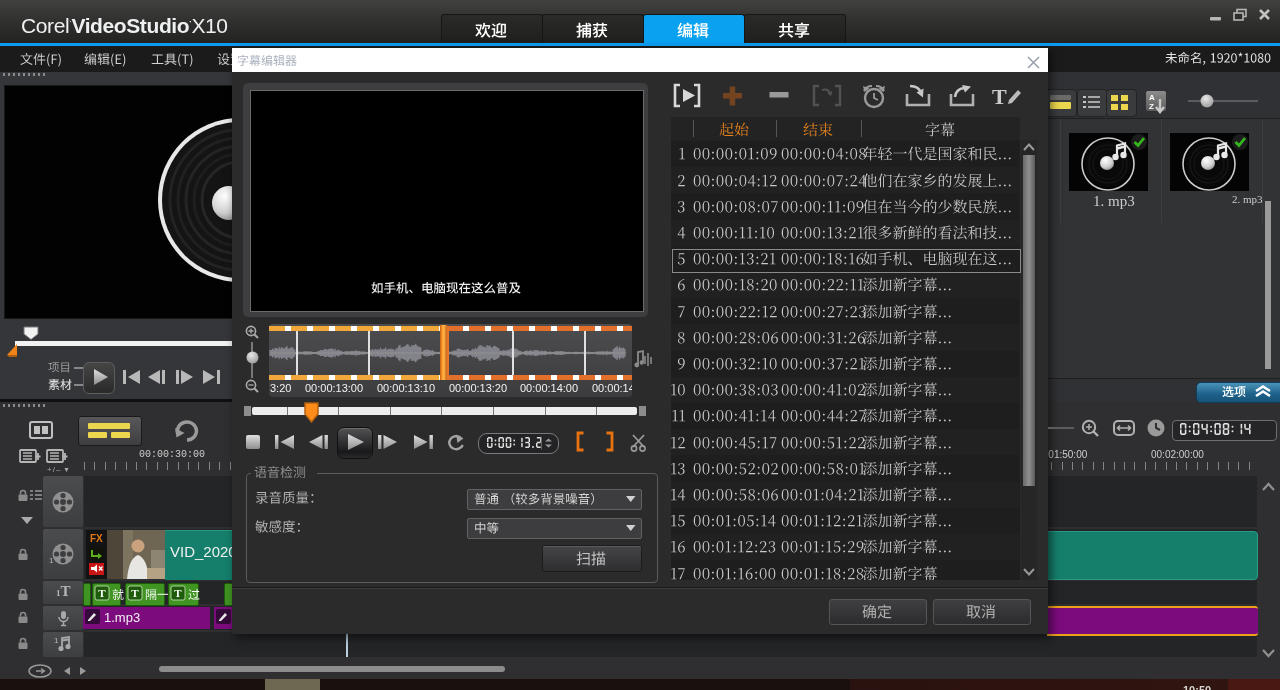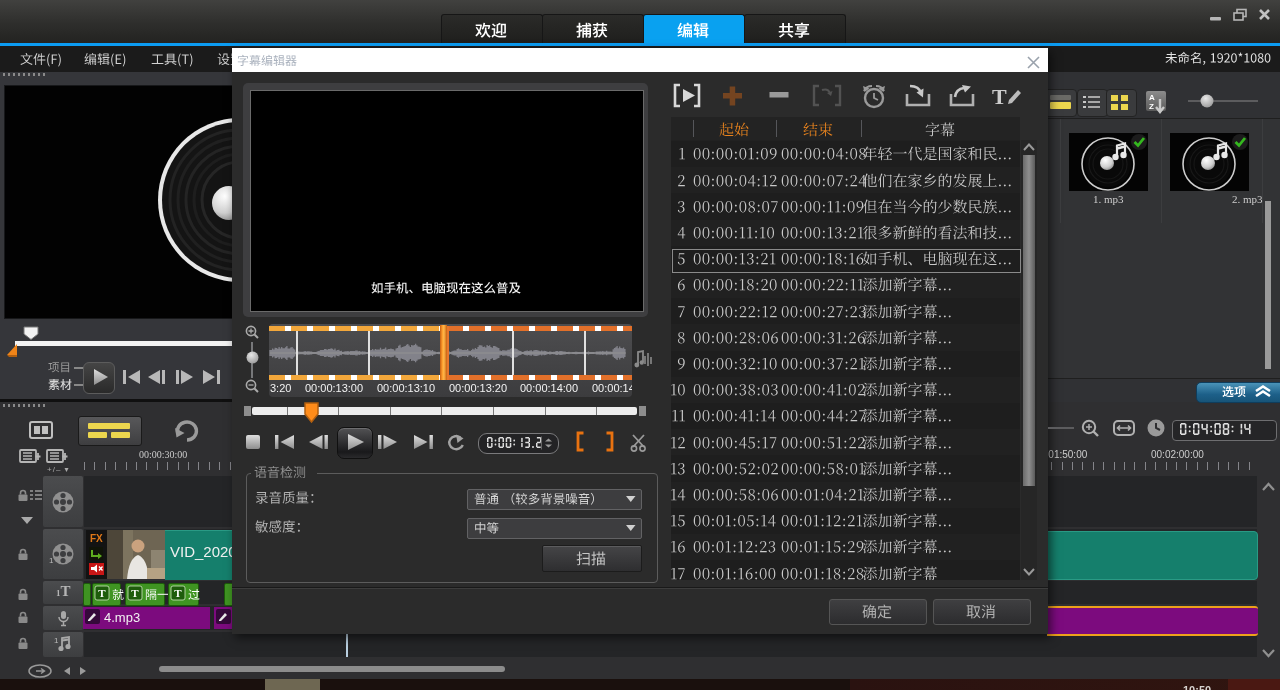--- a/index.html
+++ b/index.html
@@ -146,20 +146,21 @@
         <path id="g140" d="M6.2 -7.7Q7.9 -6.9 9.1 -6.1Q10.3 -5.3 11.1 -4.6Q11.9 -3.9 12.4 -3.4Q12.9 -2.8 13.1 -2.4Q13.2 -1.9 13.2 -1.7Q13.2 -1.4 13 -1.4Q12.8 -1.3 12.5 -1.5Q12.2 -2 11.6 -2.7Q11.1 -3.3 10.4 -4Q9.7 -4.6 8.9 -5.3Q8.2 -5.9 7.4 -6.5Q6.7 -7.1 6 -7.6ZM8 -12.5Q8.8 -12.2 9.3 -11.9Q9.8 -11.6 10 -11.2Q10.2 -10.9 10.3 -10.6Q10.3 -10.3 10.2 -10.1Q10 -9.9 9.8 -9.8Q9.6 -9.8 9.4 -10Q9.3 -10.4 9.1 -10.8Q8.8 -11.3 8.5 -11.7Q8.2 -12.1 7.8 -12.4ZM12.2 -9.4Q11.8 -7.4 10.9 -5.8Q10 -4.3 8.6 -3.1Q7.1 -1.9 4.9 -1.1L4.8 -1.3Q6.7 -2.2 8 -3.4Q9.3 -4.6 10 -6.1Q10.8 -7.6 11.1 -9.4ZM13 -10.4Q13 -10.4 13.2 -10.3Q13.3 -10.2 13.5 -10Q13.7 -9.9 13.9 -9.7Q14.1 -9.5 14.3 -9.3Q14.3 -9.1 13.9 -9.1H5.1L5 -9.6H12.3ZM3.3 -2.2Q3.5 -2.2 3.6 -2.1Q3.7 -2.1 3.9 -1.9Q4.5 -1.2 5.4 -0.9Q6.2 -0.5 7.2 -0.3Q8.3 -0.2 9.7 -0.2Q10.9 -0.2 12.1 -0.2Q13.2 -0.2 14.5 -0.3V-0.1Q14.2 0 14 0.2Q13.8 0.4 13.8 0.8Q13.1 0.8 12.4 0.8Q11.7 0.8 10.9 0.8Q10.2 0.8 9.4 0.8Q7.9 0.8 6.9 0.6Q5.9 0.3 5.1 -0.2Q4.3 -0.7 3.6 -1.5Q3.4 -1.8 3.2 -1.5Q3 -1.3 2.7 -0.9Q2.4 -0.5 2 -0.1Q1.7 0.3 1.5 0.7Q1.5 0.9 1.4 1.1L0.5 -0.1Q0.8 -0.3 1.3 -0.7Q1.7 -1 2.1 -1.4Q2.5 -1.7 2.9 -1.9Q3.2 -2.2 3.3 -2.2ZM1.5 -12.3Q2.4 -11.9 3 -11.4Q3.5 -11 3.8 -10.5Q4.1 -10.1 4.1 -9.8Q4.2 -9.4 4.1 -9.2Q4 -9 3.8 -8.9Q3.5 -8.9 3.3 -9.1Q3.1 -9.6 2.8 -10.1Q2.5 -10.7 2.1 -11.2Q1.7 -11.8 1.3 -12.2ZM3.7 -2 2.8 -1.5V-7.1H0.7L0.6 -7.5H2.6L3.1 -8.3L4.4 -7.2Q4.3 -7.1 4.2 -7.1Q4 -7 3.7 -6.9Z"></path>
         <path id="g141" d="M1.7 -12.5Q2.6 -12.3 3.1 -12.1Q3.6 -11.9 3.8 -11.6Q4.1 -11.3 4.1 -11Q4.2 -10.8 4.1 -10.6Q4 -10.4 3.8 -10.3Q3.6 -10.3 3.3 -10.4Q3.2 -10.7 2.9 -11.1Q2.6 -11.5 2.3 -11.8Q1.9 -12.1 1.6 -12.3ZM0.7 -9.1Q1.5 -9 2 -8.8Q2.4 -8.6 2.7 -8.3Q2.9 -8 2.9 -7.8Q3 -7.5 2.9 -7.3Q2.8 -7.1 2.6 -7.1Q2.4 -7 2.1 -7.2Q1.9 -7.7 1.5 -8.2Q1 -8.7 0.6 -9ZM1.4 -3.1Q1.5 -3.1 1.6 -3.2Q1.7 -3.2 1.8 -3.4Q1.9 -3.6 1.9 -3.7Q2 -3.9 2.1 -4.2Q2.3 -4.5 2.5 -5.2Q2.8 -5.8 3.3 -6.9Q3.7 -8 4.4 -9.8L4.7 -9.7Q4.5 -9.2 4.3 -8.5Q4.1 -7.8 3.8 -7Q3.6 -6.3 3.4 -5.7Q3.2 -5 3 -4.5Q2.9 -4 2.8 -3.8Q2.7 -3.5 2.7 -3.1Q2.6 -2.8 2.6 -2.5Q2.6 -2.3 2.7 -2Q2.7 -1.7 2.8 -1.4Q2.9 -1.1 2.9 -0.8Q3 -0.4 3 0.1Q3 0.6 2.7 0.8Q2.5 1.1 2.2 1.1Q1.9 1.1 1.8 0.9Q1.7 0.7 1.7 0.4Q1.8 -0.4 1.8 -1Q1.8 -1.7 1.7 -2.1Q1.6 -2.5 1.5 -2.6Q1.3 -2.7 1.2 -2.7Q1 -2.8 0.7 -2.8V-3.1Q0.7 -3.1 0.9 -3.1Q1 -3.1 1.2 -3.1Q1.3 -3.1 1.4 -3.1ZM4.6 -8.5H12.4L13.1 -9.4Q13.1 -9.4 13.3 -9.3Q13.4 -9.2 13.6 -9Q13.8 -8.8 14 -8.6Q14.2 -8.5 14.4 -8.3Q14.4 -8 14 -8H4.7ZM4.9 -11.4H11.5L12.2 -12.3Q12.2 -12.3 12.3 -12.2Q12.5 -12.1 12.7 -11.9Q12.9 -11.8 13.1 -11.6Q13.3 -11.4 13.5 -11.2Q13.4 -11 13.1 -11H5ZM10 -8.5Q10.5 -7.7 11.3 -7Q12 -6.3 12.9 -5.8Q13.8 -5.3 14.6 -5L14.6 -4.8Q14.3 -4.8 14.1 -4.6Q13.9 -4.4 13.8 -4Q13 -4.4 12.2 -5.1Q11.5 -5.7 10.9 -6.5Q10.2 -7.4 9.8 -8.3ZM8.1 -11.4H9.3Q9 -9.6 8.3 -8.1Q7.6 -6.7 6.4 -5.6Q5.2 -4.5 3.3 -3.7L3.2 -3.9Q4.8 -4.8 5.8 -5.9Q6.8 -7 7.4 -8.4Q7.9 -9.8 8.1 -11.4ZM6.2 -4.2 6.5 -4.1Q6.6 -3.2 6.4 -2.6Q6.3 -2 6.1 -1.6Q5.9 -1.2 5.6 -1Q5.3 -0.8 5 -0.8Q4.7 -0.8 4.6 -0.9Q4.4 -0.9 4.3 -1.1Q4.3 -1.3 4.5 -1.5Q5.1 -1.8 5.6 -2.5Q6.1 -3.1 6.2 -4.2ZM9.9 -4Q10.5 -3.5 10.8 -3Q11.2 -2.6 11.3 -2.1Q11.4 -1.7 11.4 -1.4Q11.3 -1 11.2 -0.8Q11 -0.6 10.8 -0.6Q10.6 -0.6 10.4 -0.8Q10.4 -1.3 10.3 -1.9Q10.2 -2.5 10 -3Q9.9 -3.5 9.6 -3.9ZM11.6 -4.3Q12.5 -3.8 13.1 -3.3Q13.7 -2.8 13.9 -2.4Q14.2 -1.9 14.3 -1.5Q14.3 -1.1 14.2 -0.9Q14.1 -0.6 13.8 -0.6Q13.6 -0.5 13.3 -0.7Q13.3 -1.3 13 -1.9Q12.7 -2.6 12.3 -3.2Q11.9 -3.7 11.4 -4.2ZM7.9 -6 9.3 -5.8Q9.3 -5.5 8.8 -5.5V-0.3Q8.8 0.1 8.7 0.4Q8.6 0.7 8.3 0.9Q8 1.1 7.3 1.1Q7.2 0.9 7.2 0.7Q7.1 0.6 6.9 0.4Q6.8 0.3 6.5 0.2Q6.2 0.2 5.7 0.1V-0.2Q5.7 -0.2 5.9 -0.1Q6.1 -0.1 6.5 -0.1Q6.8 -0.1 7.1 -0.1Q7.4 0 7.5 0Q7.7 0 7.8 -0.1Q7.9 -0.2 7.9 -0.3Z"></path>
         <path id="g142" d="M9.3 -1.1H13.1V-0.7H9.3ZM12.6 -10H12.4L13 -10.7L14.3 -9.7Q14.2 -9.6 14 -9.5Q13.8 -9.4 13.6 -9.4V0.2Q13.6 0.3 13.4 0.4Q13.3 0.5 13.1 0.5Q12.9 0.6 12.7 0.6H12.6ZM0.8 -9.3H6.8V-8.9H0.9ZM3.2 -12.5 4.8 -12.4Q4.8 -12.2 4.7 -12.1Q4.6 -12 4.3 -11.9Q4.3 -10.7 4.2 -9.3Q4.2 -8 4 -6.6Q3.9 -5.2 3.5 -3.8Q3.1 -2.5 2.4 -1.2Q1.7 0 0.6 1.1L0.4 0.9Q1.5 -0.5 2.1 -2.2Q2.7 -3.8 2.9 -5.6Q3.2 -7.4 3.2 -9.1Q3.2 -10.9 3.2 -12.5ZM6.4 -9.3H6.2L6.8 -10L8 -9Q7.8 -8.8 7.3 -8.7Q7.3 -6.8 7.2 -5.3Q7.1 -3.8 7 -2.6Q6.9 -1.5 6.7 -0.8Q6.5 -0.1 6.3 0.2Q5.9 0.6 5.5 0.7Q5.1 0.9 4.6 0.9Q4.6 0.7 4.5 0.5Q4.5 0.3 4.3 0.2Q4.2 0 3.8 -0.1Q3.4 -0.2 2.9 -0.3L2.9 -0.5Q3.3 -0.5 3.7 -0.5Q4 -0.4 4.4 -0.4Q4.7 -0.4 4.9 -0.4Q5.1 -0.4 5.3 -0.4Q5.4 -0.5 5.5 -0.6Q5.8 -0.9 5.9 -2Q6.1 -3.1 6.2 -5Q6.3 -6.8 6.4 -9.3ZM8.9 -10V-10.5L9.9 -10H13.2V-9.6H9.8V0.4Q9.8 0.5 9.7 0.6Q9.6 0.7 9.4 0.7Q9.3 0.8 9 0.8H8.9Z"></path>
         <path id="g143" d="M7.3 -3.4H13.3V-2.5H7.3ZM7.4 -6.1H13.3V-5.2H7.4ZM7.4 -8.8H13.3V-7.8H7.4ZM9.7 -8.3H10.7V0.7H9.7ZM12.8 -8.8H13.9V-0.2Q13.9 0.3 13.8 0.5Q13.7 0.8 13.4 0.9Q13.1 1 12.6 1Q12.2 1.1 11.5 1.1Q11.4 0.9 11.4 0.6Q11.3 0.3 11.2 0.1Q11.7 0.1 12.1 0.1Q12.5 0.1 12.6 0.1Q12.8 0.1 12.8 -0.2ZM6.7 -8.8H7.7V-4.8Q7.7 -4.1 7.6 -3.3Q7.6 -2.5 7.4 -1.7Q7.2 -0.9 6.8 -0.1Q6.5 0.6 5.9 1.2Q5.8 1.1 5.6 1Q5.5 0.9 5.3 0.8Q5.2 0.7 5 0.6Q5.8 -0.2 6.1 -1.1Q6.4 -2 6.5 -3Q6.7 -3.9 6.7 -4.8ZM8.3 -12.6 9.3 -12.4Q8.7 -10.8 7.8 -9.4Q6.9 -8 5.9 -7.1Q5.8 -7.2 5.7 -7.3Q5.6 -7.5 5.5 -7.7Q5.3 -7.8 5.2 -7.9Q6.2 -8.8 7 -10Q7.8 -11.3 8.3 -12.6ZM8.3 -11.3H11.7V-10.4H7.8ZM11.5 -11.3H11.7L11.9 -11.4L12.6 -10.9Q12.4 -10.4 12 -9.9Q11.7 -9.4 11.3 -9Q10.9 -8.5 10.6 -8.2Q10.5 -8.3 10.2 -8.4Q10 -8.6 9.9 -8.7Q10.2 -9 10.5 -9.4Q10.8 -9.9 11 -10.3Q11.3 -10.8 11.5 -11.1ZM0.8 -11.8H5.9V-10.8H0.8ZM2.3 -7.2H5.4V-0.7H2.3V-1.7H4.5V-6.2H2.3ZM2.7 -11.3 3.8 -11.1Q3.5 -9.7 3.1 -8.3Q2.8 -7 2.2 -5.8Q1.7 -4.6 1.1 -3.7Q1 -3.9 0.9 -4.1Q0.8 -4.3 0.7 -4.5Q0.6 -4.8 0.5 -4.9Q1.4 -6.1 1.9 -7.8Q2.4 -9.4 2.7 -11.3ZM1.8 -7.2H2.8V0.5H1.8Z"></path>
         <path id="g144" d="M3.2 -8H11.9V-6.9H3.2ZM7.5 -4.4H12.5V-3.4H7.5ZM6.9 -7.5H8.1V0.1L6.9 0ZM3.4 -5.7 4.5 -5.6Q4.2 -3.3 3.5 -1.6Q2.7 0.1 1.5 1.2Q1.4 1.1 1.2 1Q1 0.8 0.9 0.7Q0.7 0.6 0.5 0.5Q1.8 -0.5 2.5 -2.1Q3.1 -3.6 3.4 -5.7ZM4.1 -3.8Q4.5 -2.6 5.1 -1.9Q5.7 -1.2 6.6 -0.8Q7.4 -0.4 8.4 -0.3Q9.4 -0.2 10.5 -0.2Q10.7 -0.2 11.1 -0.2Q11.4 -0.2 11.9 -0.2Q12.4 -0.2 12.9 -0.2Q13.4 -0.2 13.8 -0.2Q14.2 -0.2 14.4 -0.2Q14.3 0 14.2 0.2Q14.1 0.4 14.1 0.6Q14 0.8 14 1H13.2H10.5Q9.1 1 8 0.8Q6.9 0.6 6 0.1Q5 -0.3 4.3 -1.2Q3.6 -2 3.2 -3.4ZM1.2 -10.9H13.8V-7.6H12.6V-9.8H2.3V-7.6H1.2ZM6.4 -12.4 7.5 -12.7Q7.8 -12.3 8 -11.8Q8.3 -11.2 8.4 -10.9L7.2 -10.5Q7.1 -10.9 6.9 -11.4Q6.7 -11.9 6.4 -12.4Z"></path>
         <path id="g145" d="M7.6 -10.9H13.2V-9.8H7.6ZM12.9 -10.9H13L13.2 -11L13.9 -10.8Q13.6 -7.8 12.7 -5.5Q11.9 -3.1 10.7 -1.5Q9.4 0.2 7.9 1.2Q7.8 1 7.6 0.7Q7.4 0.5 7.2 0.4Q8.6 -0.5 9.7 -2.1Q10.9 -3.7 11.7 -5.8Q12.5 -8 12.9 -10.7ZM9.3 -10.1Q9.6 -7.8 10.3 -5.8Q10.9 -3.8 12 -2.2Q13 -0.7 14.5 0.2Q14.4 0.3 14.2 0.5Q14.1 0.6 13.9 0.8Q13.8 0.9 13.7 1.1Q12.2 0.1 11.1 -1.6Q10 -3.2 9.4 -5.3Q8.7 -7.5 8.3 -10ZM0.7 -11.9H7.5V-10.9H0.7ZM2.3 -8.8H6.1V-7.8H2.3ZM2.3 -5.6H6.1V-4.6H2.3ZM1.7 -11.3H2.8V-1.7L1.7 -1.6ZM0.6 -2Q1.5 -2.1 2.6 -2.3Q3.8 -2.4 5.1 -2.6Q6.4 -2.9 7.7 -3.1L7.8 -2.1Q6.5 -1.9 5.3 -1.6Q4.1 -1.4 2.9 -1.2Q1.8 -1 0.8 -0.9ZM5.3 -11.4H6.4V1.2H5.3Z"></path>
         <path id="g146" d="M6.4 -5.7H12.8V-4.7H6.4ZM6.4 -3.1H12.8V-2.1H6.4ZM12.9 -12.2 14 -11.8Q13.6 -11 13.2 -10.2Q12.7 -9.5 12.3 -8.9L11.4 -9.3Q11.6 -9.7 11.9 -10.2Q12.2 -10.7 12.5 -11.2Q12.8 -11.7 12.9 -12.2ZM5.3 -11.7 6.2 -12.1Q6.5 -11.7 6.9 -11.2Q7.2 -10.7 7.4 -10.2Q7.7 -9.7 7.8 -9.3L6.8 -8.8Q6.7 -9.2 6.4 -9.7Q6.2 -10.2 5.9 -10.7Q5.6 -11.2 5.3 -11.7ZM5.7 -8.3H12.9V-7.3H6.8V1.2H5.7ZM12.3 -8.3H13.4V-0.2Q13.4 0.2 13.3 0.5Q13.2 0.8 12.8 0.9Q12.5 1.1 11.9 1.1Q11.4 1.1 10.5 1.1Q10.5 0.9 10.4 0.6Q10.3 0.3 10.1 0Q10.8 0.1 11.3 0.1Q11.9 0.1 12 0.1Q12.3 0 12.3 -0.2ZM9.1 -12.6H10.2V-7.7H9.1ZM1.3 -11.7 1.9 -12.4Q2.4 -12.2 2.9 -11.9Q3.4 -11.6 3.8 -11.3Q4.3 -11 4.6 -10.7L3.9 -9.8Q3.6 -10.1 3.2 -10.4Q2.7 -10.8 2.2 -11.1Q1.7 -11.4 1.3 -11.7ZM0.6 -7.7 1.2 -8.4Q1.7 -8.2 2.2 -7.9Q2.7 -7.6 3.2 -7.3Q3.6 -7 3.9 -6.7L3.2 -5.9Q3 -6.1 2.5 -6.5Q2.1 -6.8 1.6 -7.1Q1 -7.4 0.6 -7.7ZM1 0.3Q1.4 -0.3 1.9 -1.1Q2.3 -1.9 2.8 -2.8Q3.2 -3.7 3.6 -4.6L4.4 -3.9Q4.1 -3.1 3.7 -2.2Q3.3 -1.3 2.8 -0.5Q2.4 0.3 2 1Z"></path>
       </defs>
     </svg>
     <div class="a" style="left:0;top:0;width:1280px;height:43px;background:linear-gradient(#41413f,#2e2e2c 55%,#232321)"></div>
+    <div class="txt" style="left:21px;top:14px;font-size:21px;color:#eef0f2;letter-spacing:-0.4px"><span style="font-weight:300">Corel<span style="font-size:8px;vertical-align:9px">·</span></span><span style="font-weight:700">VideoStudio<span style="font-size:8px;vertical-align:9px">·</span></span><span style="font-weight:400">X10</span></div>
     <div class="a" style="left:441px;top:14px;width:100px;height:29px;background:linear-gradient(#2b2b29,#1e1e1c);border:1px solid #161616;border-bottom:none;border-radius:3px 3px 0 0"></div>
     <svg class="t" style="left:475.0px;top:18.7px" width="34" height="22.4" viewBox="0 -17.3 34 22.4">
       <g fill="#ffffff">
         <use href="#g0" x="0.0"></use>
         <use href="#g1" x="16.0"></use>
       </g>
     </svg>
     <div class="a" style="left:542px;top:14px;width:100px;height:29px;background:linear-gradient(#2b2b29,#1e1e1c);border:1px solid #161616;border-bottom:none;border-radius:3px 3px 0 0"></div>
     <svg class="t" style="left:576.0px;top:18.7px" width="34" height="22.4" viewBox="0 -17.3 34 22.4">
       <g fill="#ffffff">
@@ -340,21 +341,21 @@
     <svg class="t" style="left:19px;top:448px" width="25" height="17" viewBox="0 0 25 17">
       <rect x="1" y="2" width="16" height="12" rx="1" fill="none" stroke="#b5b5b5" stroke-width="1.8"></rect>
       <path d="M4 5 h9 M4 8 h9 M4 11 h9" stroke="#b5b5b5" stroke-width="1.3"></path>
       <path d="M19 5 v7 M16.5 8.5 h5" stroke="#b5b5b5" stroke-width="1.8"></path>
     </svg>
     <svg class="t" style="left:46px;top:448px" width="25" height="17" viewBox="0 0 25 17">
       <rect x="1" y="2" width="16" height="12" rx="1" fill="none" stroke="#b5b5b5" stroke-width="1.8"></rect>
       <path d="M4 5 h9 M4 8 h9 M4 11 h9" stroke="#b5b5b5" stroke-width="1.3"></path>
       <path d="M19 5 v7 M16.5 8.5 h5" stroke="#b5b5b5" stroke-width="1.8"></path>
     </svg>
-    <div class="txt" style="left:139px;top:449px;font-size:10px;color:#cccccc;font-family:Liberation Serif, serif">00:00:30:00</div>
+    <div class="txt" style="left:139px;top:449px;font-size:10px;color:#cccccc;font-family:Liberation Mono, monospace">00:00:30:00</div>
     <div class="txt" style="left:1040px;top:449px;font-size:10px;color:#cccccc">0:01:50:00</div>
     <div class="txt" style="left:1151px;top:449px;font-size:10px;color:#cccccc">00:02:00:00</div>
     <div class="a" style="left:84px;top:462px;width:1173px;height:8px;background:repeating-linear-gradient(90deg,#85858a 0 1px,transparent 1px 10.4px)"></div>
     <div class="txt" style="left:47px;top:465px;font-size:8px;color:#aaa;letter-spacing:1px">+/– ▾</div>
     <div class="a" style="left:84px;top:476px;width:1173px;height:51px;background:#242527"></div>
     <div class="a" style="left:43px;top:476px;width:40px;height:51px;background:linear-gradient(#4b4c4e,#3d3e40);border-radius:2px"></div>
     <div class="a" style="left:84px;top:529px;width:1173px;height:50px;background:#242527"></div>
     <div class="a" style="left:43px;top:529px;width:40px;height:50px;background:linear-gradient(#4b4c4e,#3d3e40);border-radius:2px"></div>
     <div class="a" style="left:84px;top:581px;width:1173px;height:23px;background:#242527"></div>
     <div class="a" style="left:43px;top:581px;width:40px;height:23px;background:linear-gradient(#4b4c4e,#3d3e40);border-radius:2px"></div>
@@ -470,21 +471,21 @@
       <g fill="#ffffff">
         <use href="#g39" x="0.0"></use>
       </g>
     </svg>
     <div class="a" style="left:224px;top:583px;width:8px;height:21px;background:#3f9422;border:1px solid #1d5a0a;border-radius:2px"></div>
     <div class="a" style="left:83px;top:607px;width:127px;height:22px;background:#7c0b7e"></div>
     <svg class="t" style="left:85px;top:609px" width="15" height="15" viewBox="0 0 15 15">
       <rect width="15" height="15" rx="2" fill="#35093a"></rect>
       <path d="M3 11 L9 4 L11 6 L5 12 L3 12 Z" fill="#e8e8e8"></path>
     </svg>
-    <div class="txt" style="left:104px;top:610px;font-size:13px;color:#f2f2f2">4.mp3</div>
+    <div class="txt" style="left:104px;top:610px;font-size:13px;color:#f2f2f2">1.mp3</div>
     <div class="a" style="left:214px;top:607px;width:18px;height:22px;background:#7c0b7e"></div>
     <svg class="t" style="left:216px;top:609px" width="15" height="15" viewBox="0 0 15 15">
       <rect width="15" height="15" rx="2" fill="#35093a"></rect>
       <path d="M3 11 L9 4 L11 6 L5 12 L3 12 Z" fill="#e8e8e8"></path>
     </svg>
     <div class="a" style="left:1047px;top:531px;width:209px;height:47px;background:#157f6c;border:1px solid #2a9a85;border-radius:0 4px 4px 0"></div>
     <div class="a" style="left:1047px;top:606px;width:211px;height:26px;background:#7c0b7e;border-top:2px solid #eda21b;border-bottom:2px solid #eda21b;border-radius:0 3px 3px 0"></div>
     <div class="a" style="left:346px;top:634px;width:2px;height:23px;background:#b9cfe0"></div>
     <svg class="t" style="left:1262px;top:481px" width="13" height="11" viewBox="0 0 13 11">
       <path d="M1 9 L6.5 3 L12 9" fill="none" stroke="#909090" stroke-width="2.2"></path>
@@ -574,21 +575,21 @@
       <circle cx="39" cy="31" r="19" fill="none" stroke="#181818" stroke-width="1.2"></circle>
       <circle cx="39" cy="31" r="15" fill="none" stroke="#161616" stroke-width="1.2"></circle>
       <circle cx="38" cy="30" r="7" fill="url(#ballg)"></circle>
       <path d="M48 24 V12.5 L56 10.5 V22" fill="none" stroke="#e8e8e8" stroke-width="2.2"></path>
       <circle cx="46.5" cy="24" r="3.2" fill="#e8e8e8"></circle>
       <circle cx="54.5" cy="22" r="3.2" fill="#e8e8e8"></circle>
       <path d="M48 15.5 L56 13.5" stroke="#e8e8e8" stroke-width="2.4"></path>
       <circle cx="70" cy="9" r="8" fill="#1c1c1c"></circle>
       <path d="M65.5 9 L69 12.5 L75 5" fill="none" stroke="#35b81f" stroke-width="2.8"></path>
     </svg>
-    <div class="txt" style="left:1093px;top:193px;font-size:11px;color:#cccccc;font-family:'Liberation Serif',serif">1. mp3</div>
+    <div class="txt" style="left:1093px;top:193px;font-size:15px;color:#cccccc;font-family:'Liberation Serif',serif">1. mp3</div>
     <div class="txt" style="left:1232px;top:193px;font-size:11px;color:#cccccc;font-family:'Liberation Serif',serif">2. mp3</div>
     <div class="a" style="left:1265px;top:201px;width:6px;height:168px;background:#9a9a9a"></div>
     <div class="a" style="left:1196px;top:382px;width:84px;height:19px;background:linear-gradient(#4a93b8,#1d6089 60%,#175478);border-radius:5px 0 0 5px;border:1px solid #0f3d5c"></div>
     <svg class="t" style="left:1222.0px;top:383.0px" width="26" height="16.8" viewBox="0 -13.0 26 16.8">
       <g fill="#ffffff">
         <use href="#g40" x="0.0"></use>
         <use href="#g41" x="12.0"></use>
       </g>
     </svg>
     <svg class="t" style="left:1253px;top:385px" width="20" height="13" viewBox="0 0 20 13">

